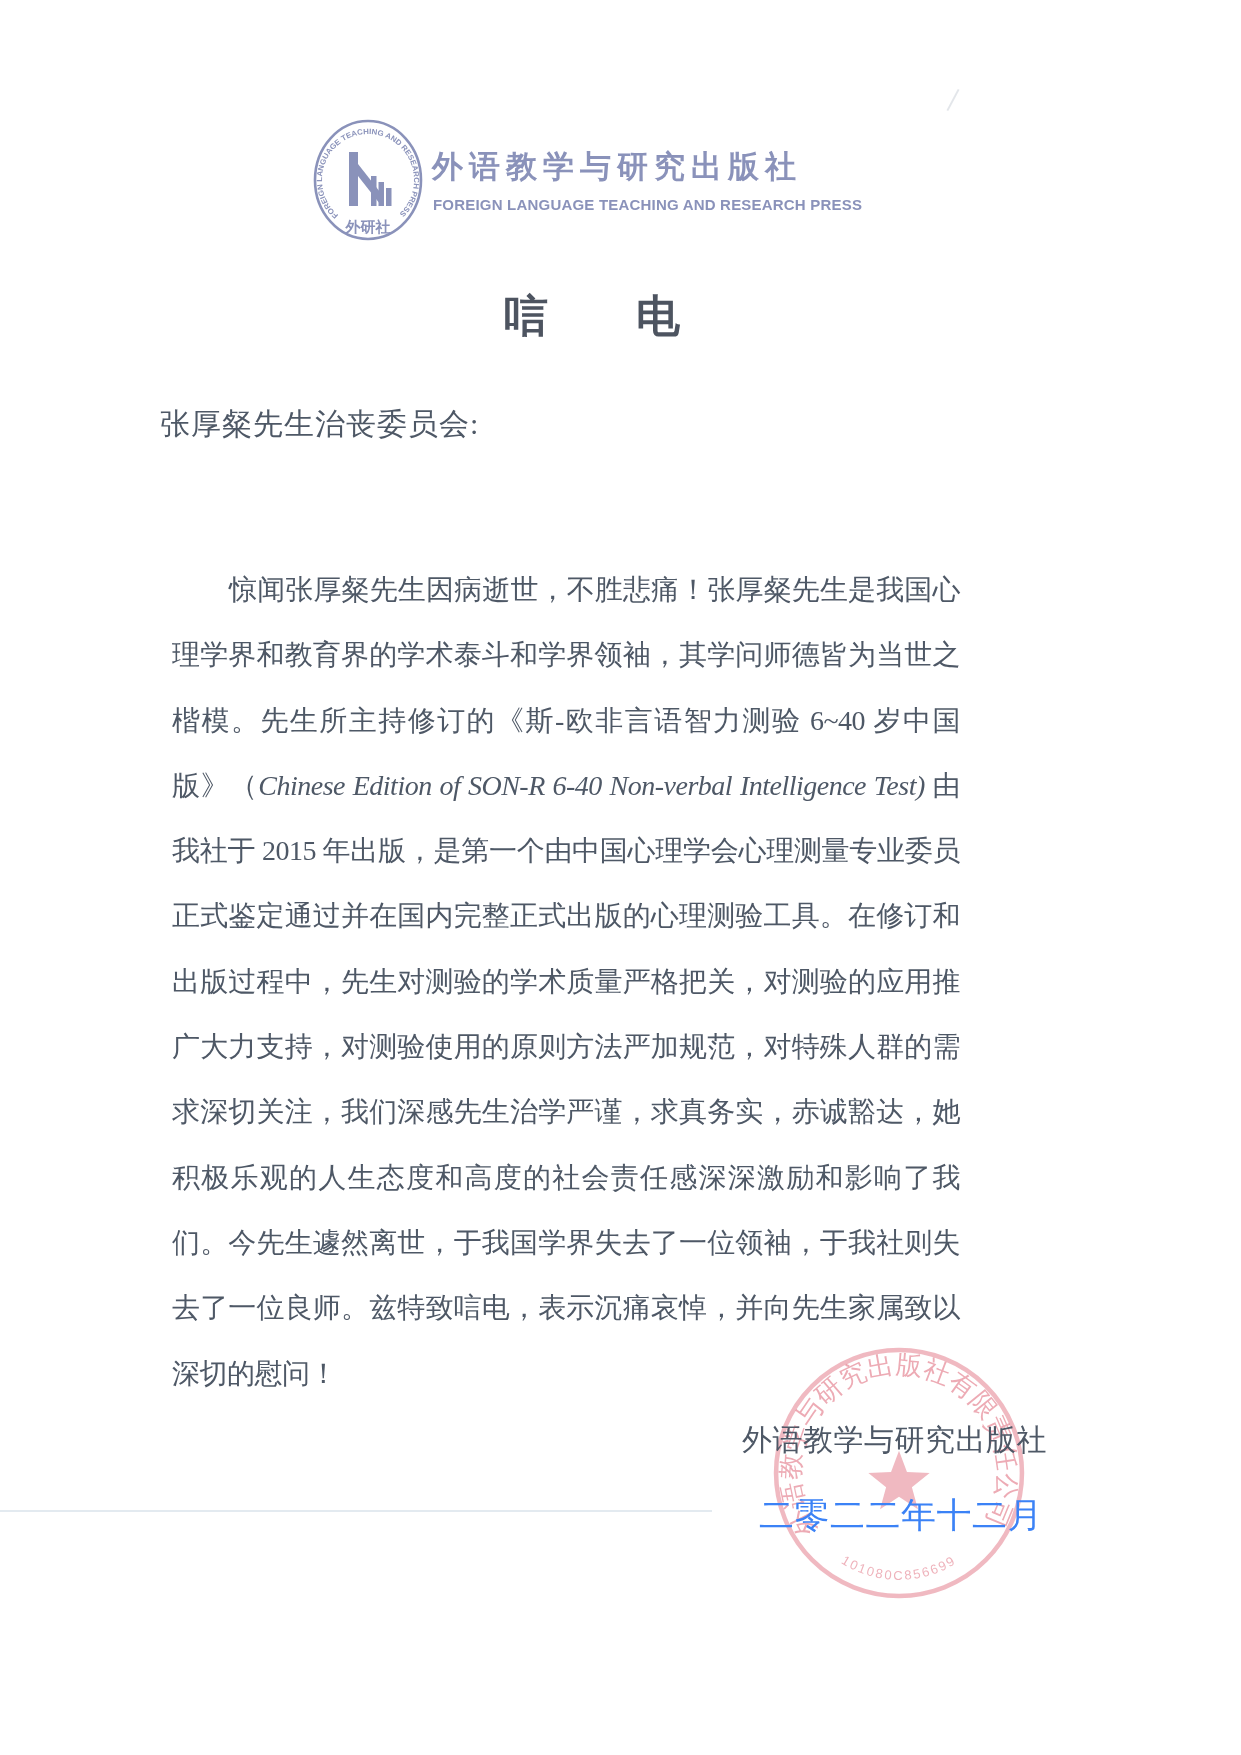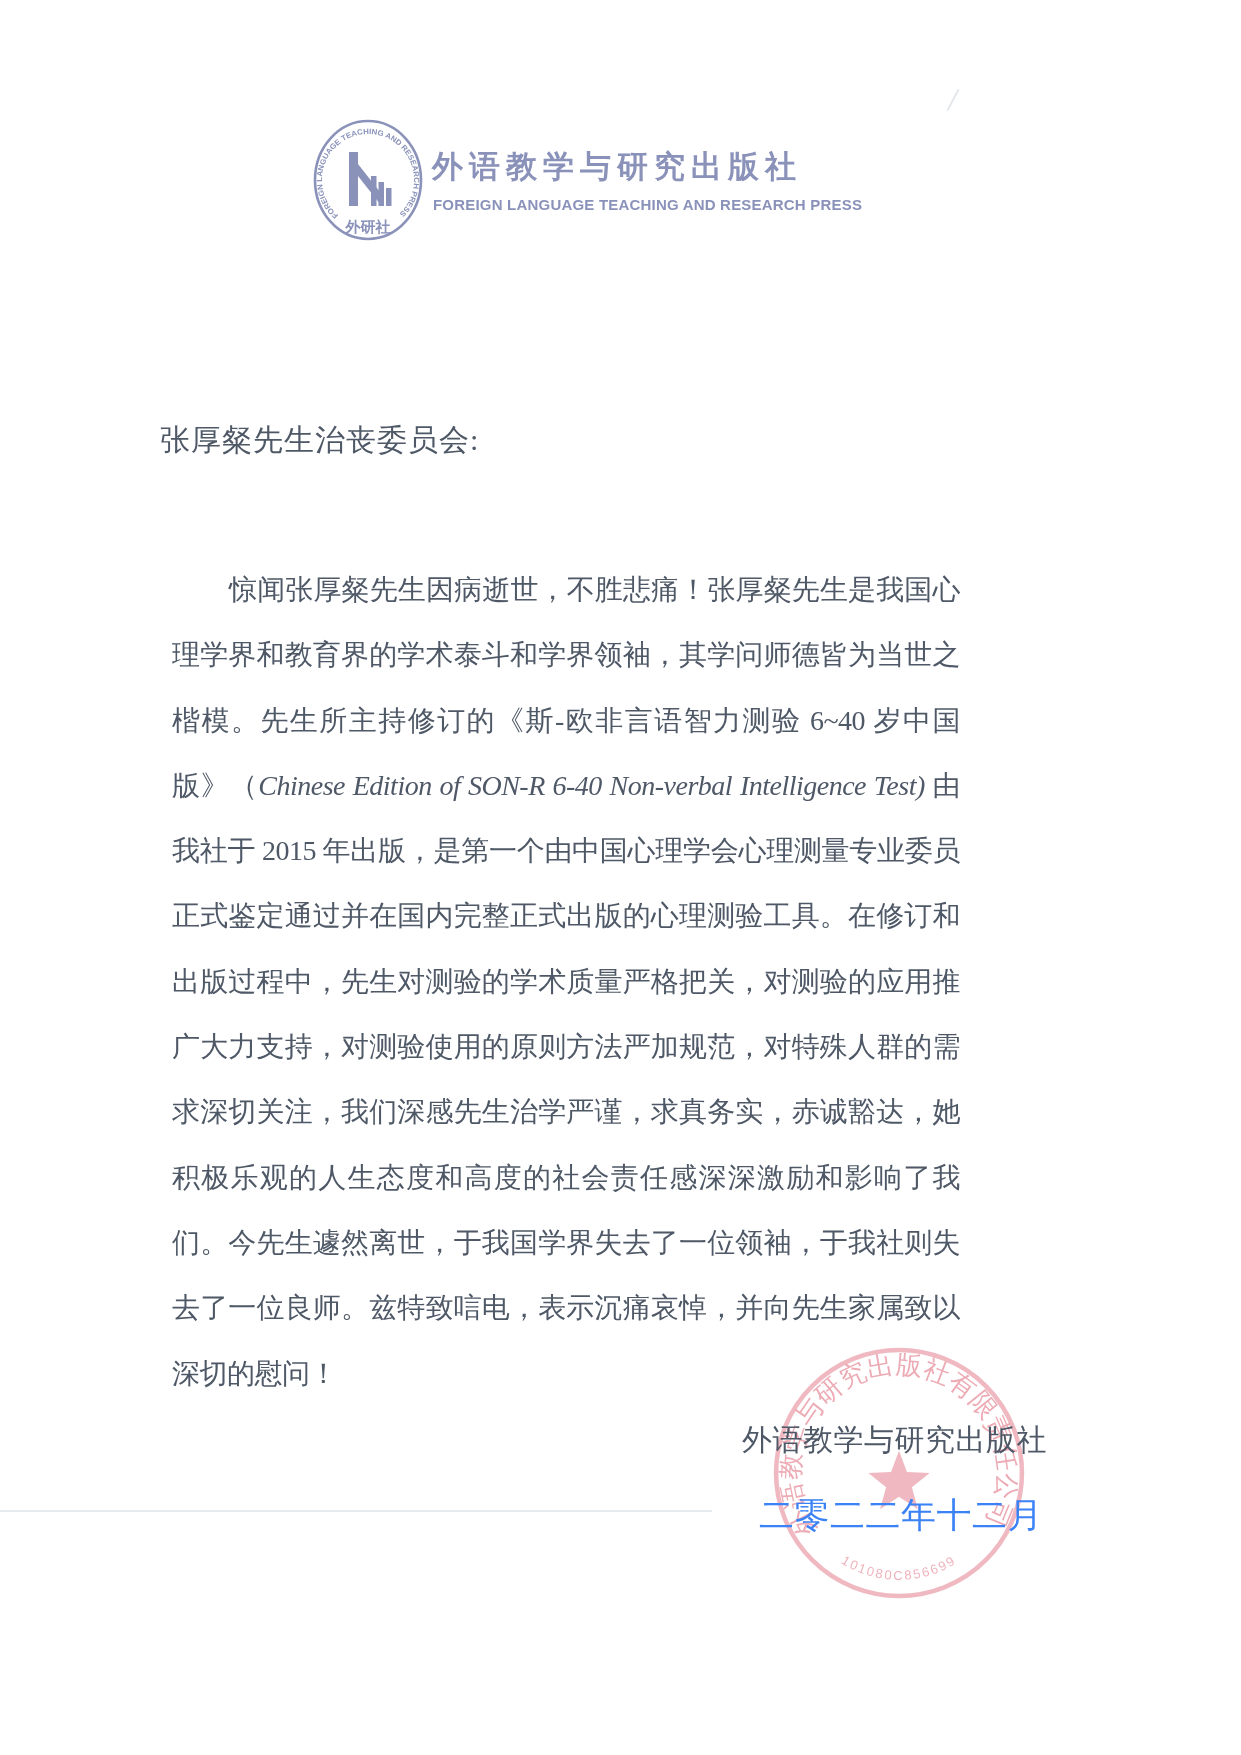--- a/index.html
+++ b/index.html
@@ -23,21 +23,21 @@
     color:#8a92ba; white-space:nowrap;
   }
 
   
   .doc-title {
     position:absolute; left:0; top:258px; width:1184px;
     text-align:center; font-size:44px; font-weight:700;
     color:#4d5460;
   }
   .salutation {
-    position:absolute; left:160px; top:420px;
+    position:absolute; left:160px; top:404px;
     font-size:30px; color:#4e5866; letter-spacing:1px;
   }
   .body-text {
     position:absolute; left:160px; top:545px; width:788px;
     font-size:28px; line-height:65.3px; letter-spacing:-0.5px;
     text-align:justify; text-justify:inter-ideograph;
     color:#4e5866; margin:12px; text-indent:57px;
   }
   .en-italic { font-style:italic; }
 
@@ -88,20 +88,21 @@
       <rect x="59" y="58" width="5.5" height="30"></rect>
       <rect x="66.5" y="64" width="5.5" height="24"></rect>
       <rect x="74" y="70" width="5.5" height="18"></rect>
     </g>
     <text x="56" y="114" text-anchor="middle" font-size="15" font-weight="700" fill="#8a92ba">外研社</text>
   </svg>
 
   <div class="brand-cn">外语教学与研究出版社</div>
   <div class="brand-en">FOREIGN LANGUAGE TEACHING AND RESEARCH PRESS</div>
 
+  <h1 class="doc-title">唁　　电</h1>
 
   <div class="salutation">张厚粲先生治丧委员会:</div>
 
   <p class="body-text"><span>惊闻张厚粲先生因病逝世，不胜悲痛！张厚粲先生是我国心理学界和教育界的学术泰斗和学界领袖，其学问师德皆为当世之楷模。先生所主持修订的《斯-欧非言语智力测验 6~40 岁中国版》（</span><span class="en-italic">Chinese Edition of SON-R 6-40 Non-verbal Intelligence Test)</span><span> 由我社于 2015 年出版，是第一个由中国心理学会心理测量专业委员正式鉴定通过并在国内完整正式出版的心理测验工具。在修订和出版过程中，先生对测验的学术质量严格把关，对测验的应用推广大力支持，对测验使用的原则方法严加规范，对特殊人群的需求深切关注，我们深感先生治学严谨，求真务实，赤诚豁达，她积极乐观的人生态度和高度的社会责任感深深激励和影响了我们。今先生遽然离世，于我国学界失去了一位领袖，于我社则失去了一位良师。兹特致唁电，表示沉痛哀悼，并向先生家属致以深切的慰问！</span></p>
 
   <svg class="seal" viewBox="0 0 260 260" xmlns="http://www.w3.org/2000/svg">
     <circle cx="130" cy="130" r="122" fill="none" stroke="#d94f63" stroke-width="4.5" opacity="0.5"></circle>
     <defs>
       <path id="seal-arc-top" d="M 49,186 A 98.5,98.5 0 1 1 211,186" fill="none"></path>
       <path id="seal-arc-bottom" d="M 47,196 A 106,106 0 0 0 213,196" fill="none"></path>

